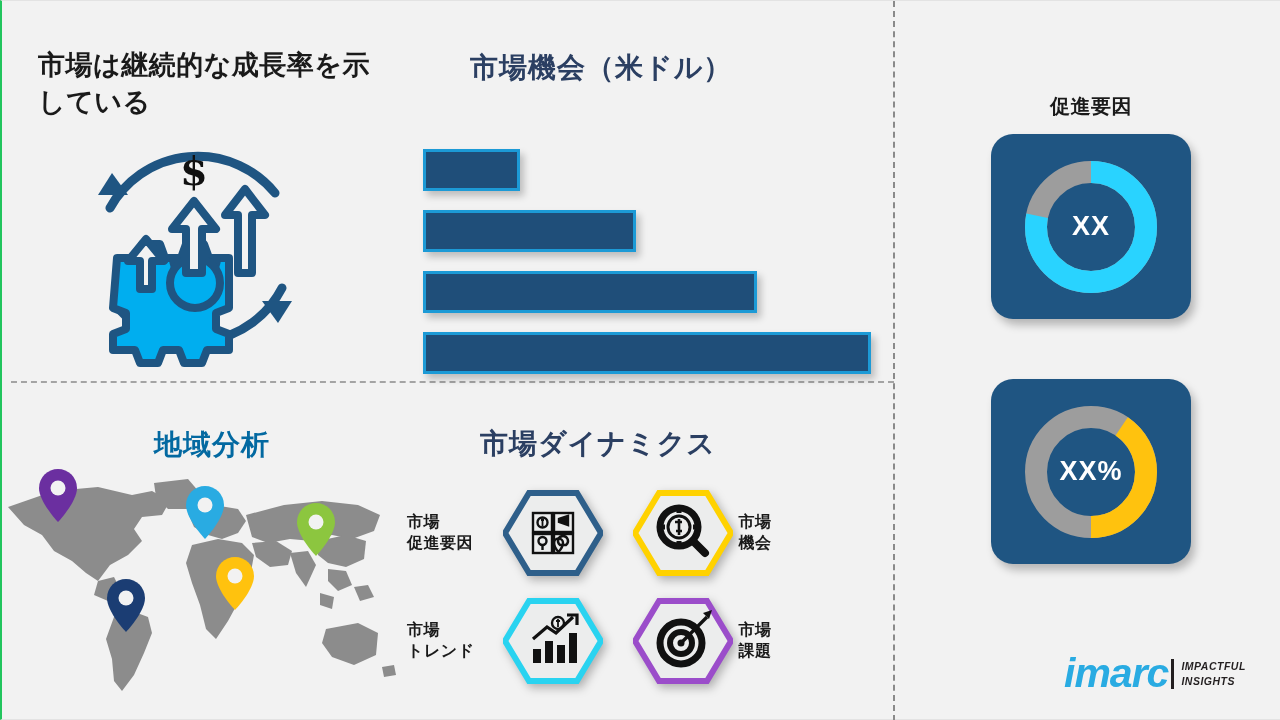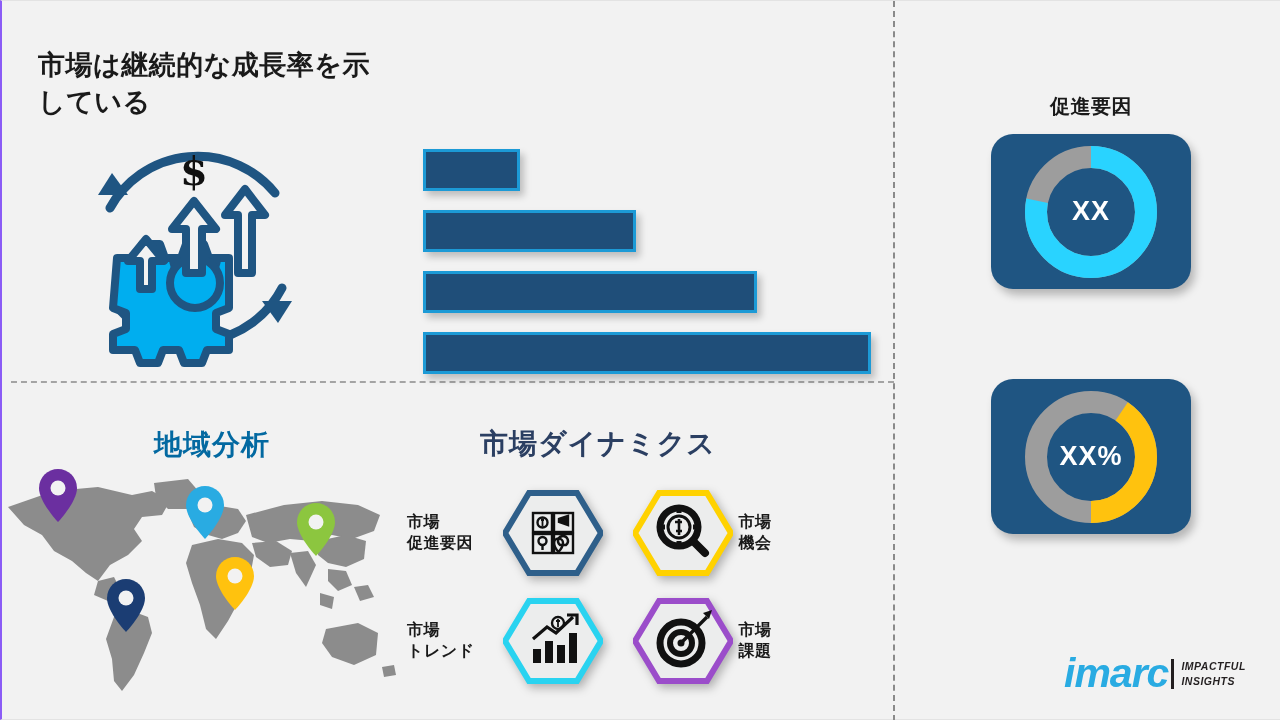--- a/index.html
+++ b/index.html
@@ -6,21 +6,21 @@
   html, body {
     width: 1280px; height: 720px;
     background: #ffffff;
     font-family: "Liberation Sans", "DejaVu Sans", sans-serif;
     overflow: hidden;
   }
   #slide {
     position: relative;
     width: 1280px; height: 720px;
     background: #f2f2f2;
-    border-left: 2px solid #8b5cf6;
+    border-left: 2px solid #22c55e;
     border-top: 1px solid #e3e3e3;
     border-bottom: 1px solid #e3e3e3;
   }
 
   
   .divider-v {
     position: absolute;
     left: 891px; top: 0px;
     width: 0; height: 720px;
     border-left: 2px dashed #8a8a8a;
@@ -57,21 +57,21 @@
 
   
   .donut-section { position: absolute; left: 934px; width: 310px; text-align: center; }
   #donut-section-1 { top: 92px; }
   #donut-section-2 { top: 378px; }
   .donut-caption {
     font-size: 20px; font-weight: 700; color: #1a1a1a;
     letter-spacing: .5px; margin-bottom: 14px;
   }
   .donut-card {
-    width: 200px; height: 155px;
+    width: 200px; height: 185px;
     margin: 0 auto;
     background: #1f5582;
     border-radius: 22px;
     box-shadow: 4px 6px 9px rgba(0,0,0,.25);
     display: flex; align-items: center; justify-content: center;
   }
   .donut-value {
     position: absolute;
     font-size: 27px; font-weight: 700; color: #ffffff; letter-spacing: 1px;
   }
@@ -144,20 +144,21 @@
 
       <g fill="none" stroke="#1F5582" stroke-width="8" stroke-linejoin="round">
         <path d="M70 128 l-12 0 l18 -22 l18 22 l-12 0 l0 28 l-12 0 z" fill="#f2f2f2"></path>
         <path d="M116 96 l-14 0 l22 -28 l22 28 l-14 0 l0 44 l-16 0 z" fill="#f2f2f2"></path>
         <path d="M168 82 l-13 0 l20 -26 l20 26 l-13 0 l0 58 l-14 0 z" fill="#f2f2f2"></path>
       </g>
       <text x="124" y="52" font-family="DejaVu Serif, serif" font-size="40" font-weight="700" fill="#111" text-anchor="middle">$</text>
     </svg>
   </div>
 
+  <div id="bar-title">市場機会（米ドル）</div>
 
   <div id="bars">
     <div class="bar-row">
         <div class="bar" style="width:97px"></div>
       </div>
     <div class="bar-row">
         <div class="bar" style="width:213px"></div>
       </div>
     <div class="bar-row">
         <div class="bar" style="width:334px"></div>

